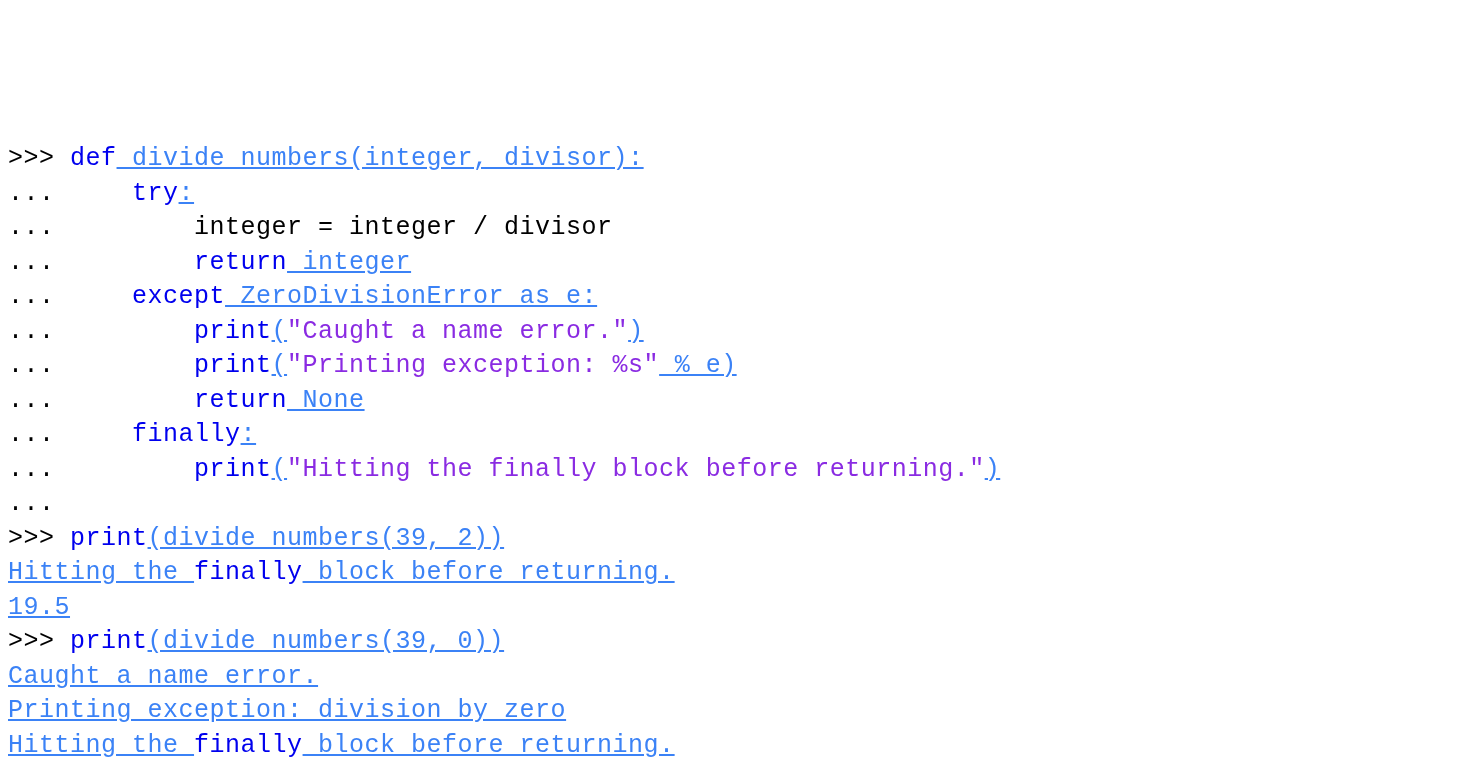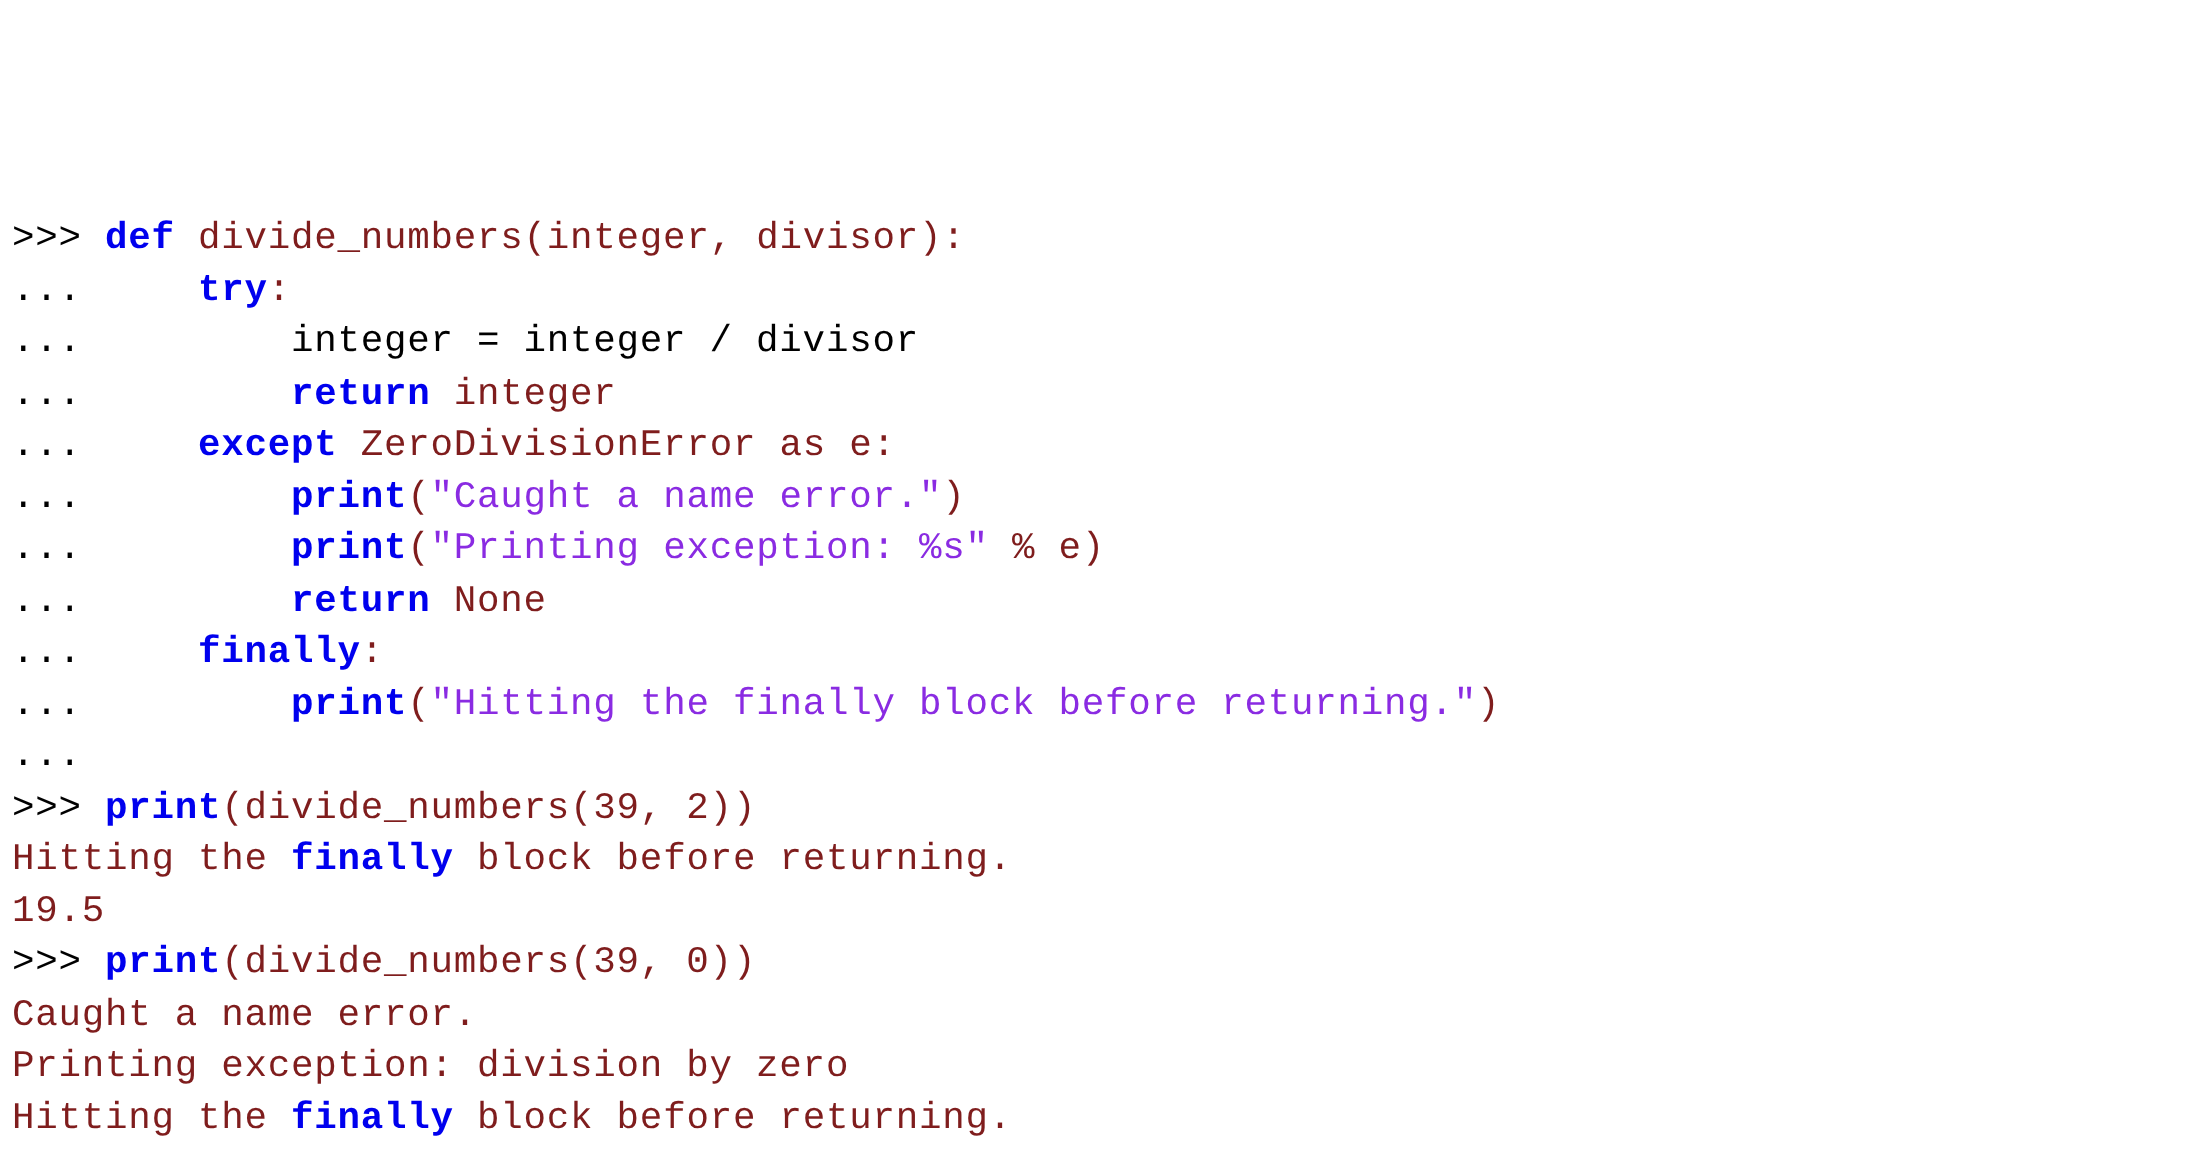--- a/index.html
+++ b/index.html
@@ -17,24 +17,25 @@
       letter-spacing: 0.5px;
     }
     .code-block {
       display: block;
     }
     .prompt {
       color: #000000;
     }
     .kw {
       color: #0000ee;
-      font-weight: bold;
+      font-weight: normal;
     }
     .plain {
-      color: #7f1d1d;
+      color: #3b82f6;
+      text-decoration: underline;
     }
     .str {
       color: #8a2be2;
     }
     .line {
       display: block;
     }
   </style>
 </head>
 <body>

